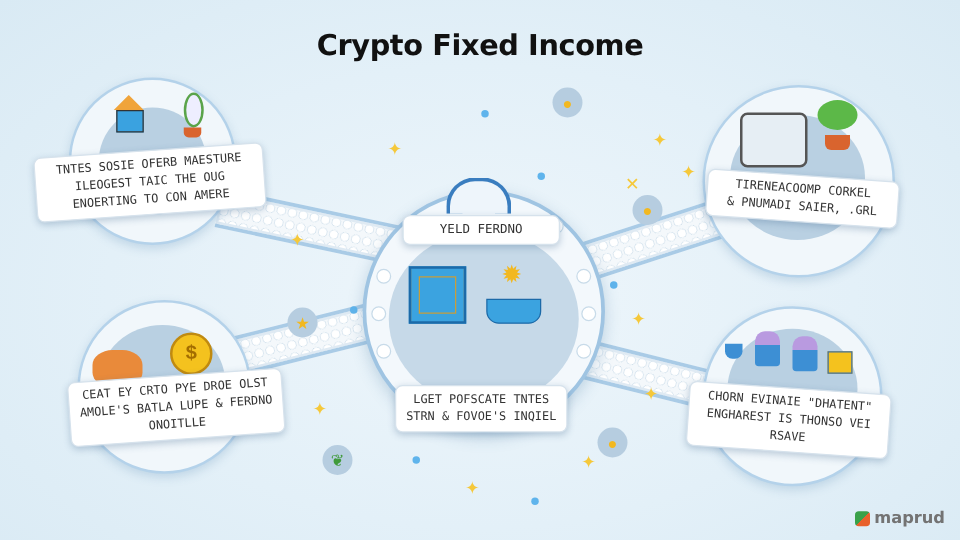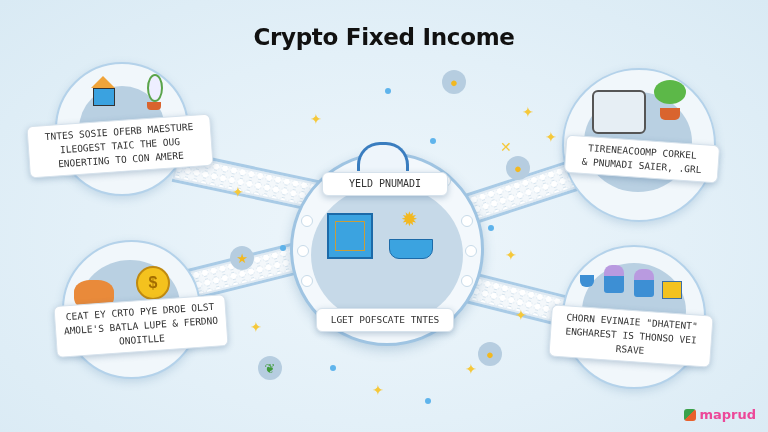--- a/index.html
+++ b/index.html
@@ -50,21 +50,21 @@
   }
   .bead { position:absolute; width:10px; height:10px; border-radius:50%; background:#fff; border:1px solid #c8dbe9; }
   .badge {
     position:absolute; width:24px; height:24px; border-radius:50%; background:#b6cde0;
     display:flex; align-items:center; justify-content:center; font-size:13px; color:#f2b820;
   }
   .star { position:absolute; color:#f5c83a; font-size:14px; line-height:1; }
   .dot { position:absolute; width:6px; height:6px; border-radius:50%; background:#5fb4ec; }
   .logo {
     position:absolute; right:12px; bottom:10px; display:flex; align-items:center; gap:3px;
-    font-family:"DejaVu Sans", sans-serif; font-weight:bold; font-size:13px; color:#ec4899;
+    font-family:"DejaVu Sans", sans-serif; font-weight:bold; font-size:13px; color:#737373;
   }
 </style>
 </head>
 <body>
 
 <div class="title">Crypto Fixed Income</div>
 
 <div class="bridge" style="left:175px;top:150px;width:150px;transform:rotate(12deg);"></div>
 <div class="bridge" style="left:455px;top:198px;width:140px;transform:rotate(-18deg);"></div>
 <div class="bridge" style="left:185px;top:270px;width:130px;transform:rotate(-14deg);"></div>
@@ -168,22 +168,23 @@
   <span class="bead" style="left:30px;top:20px;"></span>
   <span class="bead" style="left:146px;top:20px;"></span>
   <div style="position:absolute;left:34px;top:58px;width:42px;height:42px;background:#3ba3e0;border:2px solid #1c6aa8;box-shadow:inset 0 0 0 6px #3ba3e0, inset 0 0 0 7px #c99e3a;"></div>
   <div style="position:absolute;left:94px;top:52px;width:46px;height:56px;">
     <div style="position:absolute;left:14px;top:0;font-size:20px;color:#f2b820;">✹</div>
     <div style="position:absolute;left:2px;top:32px;width:42px;height:18px;background:#3ba3e0;border:1px solid #1c6aa8;border-radius:0 0 10px 10px;"></div>
   </div>
 </div>
 <div style="position:absolute;left:357px;top:142px;width:46px;height:26px;border-radius:23px 23px 0 0;background:#eef5fb;border:3px solid #3a7dbf;border-bottom:none;"></div>
 <div class="card flat" style="left:322px;top:172px;width:112px;font-size:10px;">
-  <span>YELD PNUMADI</span>
+  <span>YELD FERDNO</span>
 </div>
 <div class="card flat" style="left:316px;top:308px;width:124px;">
   <div>LGET POFSCATE TNTES</div>
+  <div>STRN &amp; FOVOE'S INQIEL</div>
 </div>
 
 <div class="logo">
   <span style="display:inline-block;width:12px;height:12px;background:linear-gradient(135deg,#3aa14a 50%,#e8612c 50%);border-radius:3px;"></span>
   <span>maprud</span>
 </div>
 
 </body></html>

